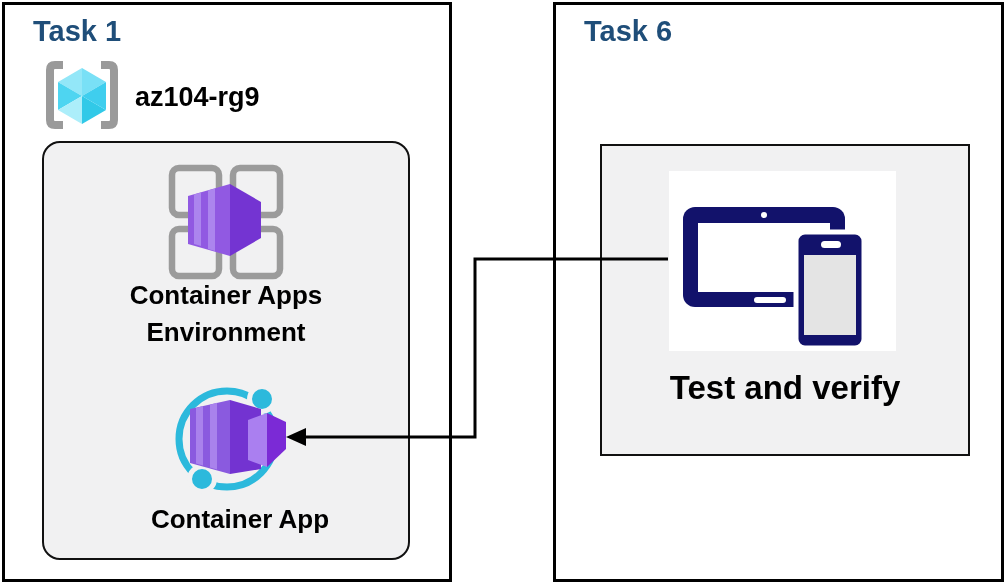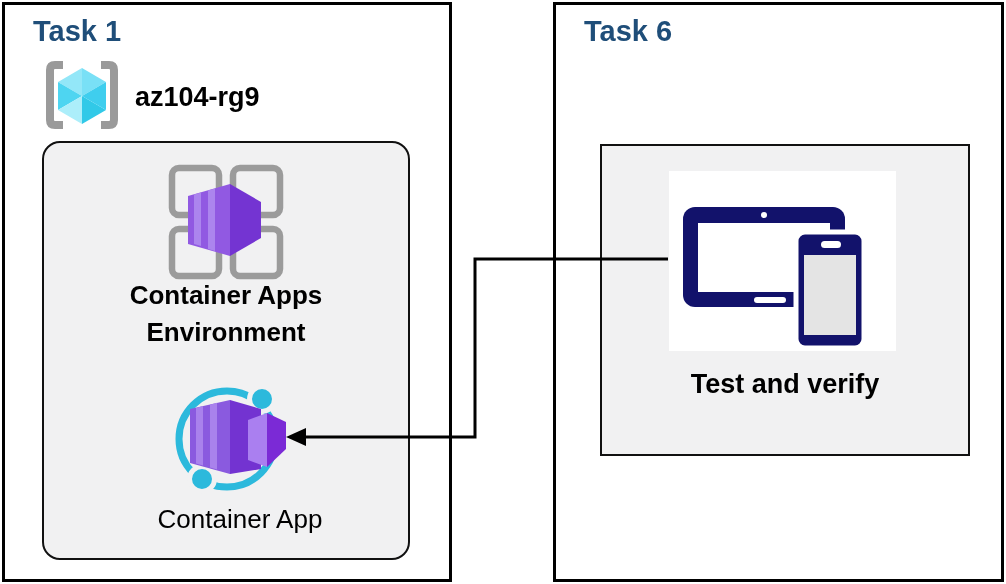--- a/index.html
+++ b/index.html
@@ -37,30 +37,30 @@
   .task2-inner { left:44px; top:139px; width:370px; height:312px; }
 
   .node-icon-env { position:absolute; top:21px; left:50%; margin-left:-58px; }
   .env-label {
     position:absolute; top:134px; left:50%; margin-left:-140px; width:280px;
     text-align:center; font-size:26px; line-height:37px; font-weight:bold; color:#000;
   }
   .node-icon-app { position:absolute; top:236px; left:122px; }
   .app-label {
     position:absolute; top:361px; left:0; width:100%;
-    text-align:center; font-size:26px; font-weight:normal; color:#000;padding-left:28px;
+    text-align:center; font-size:26px; font-weight:bold; color:#000;padding-left:28px;
   }
 
   .device-panel {
     position:absolute; left:67px; top:25px; width:227px; height:180px;
     background:#ffffff;
   }
   .test-label {
     position:absolute; top:223px; left:0; width:100%;
-    text-align:center; font-size:27px; font-weight:bold; color:#000;
+    text-align:center; font-size:33px; font-weight:bold; color:#000;
   }
 
   .arrow-overlay {
     position:absolute; left:0; top:0; width:1006px; height:584px;
     z-index:10; pointer-events:none;
   }
 </style>
 </head>
 <body>
 

